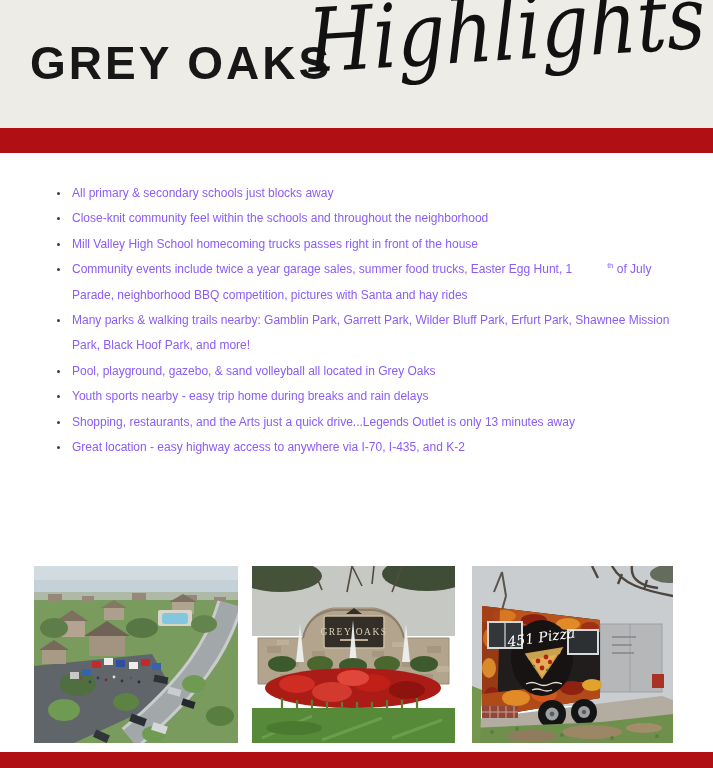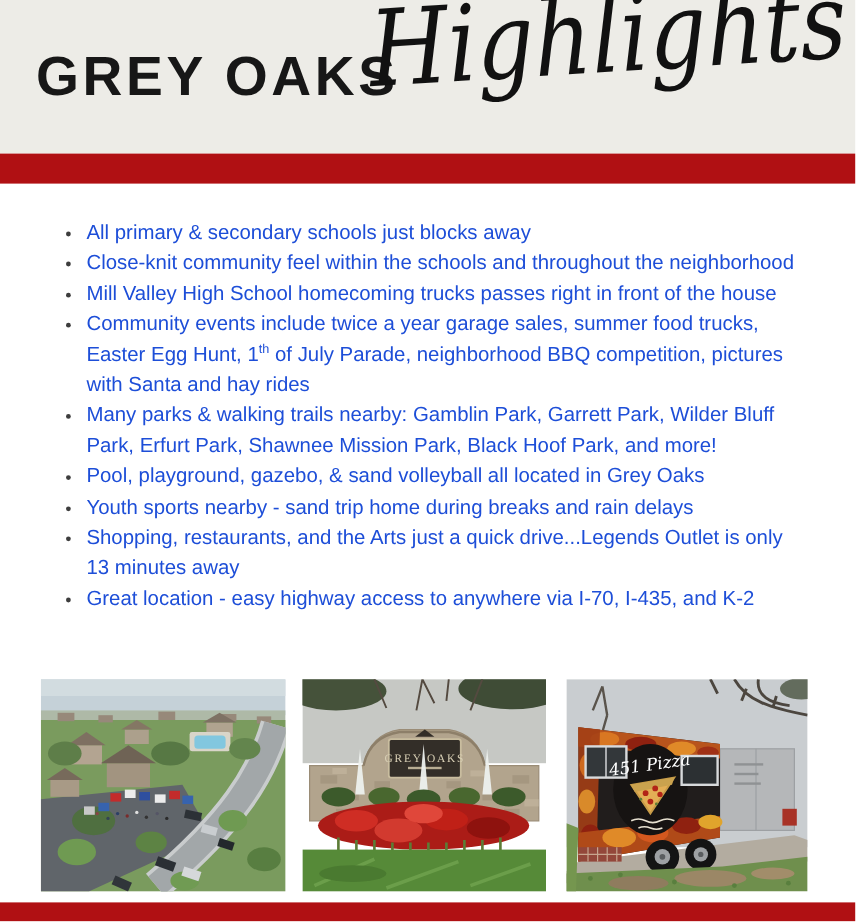--- a/index.html
+++ b/index.html
@@ -23,24 +23,24 @@
   }
   .accent-bar { position:absolute; left:0; width:713px; background:#b01013; }
   .accent-bar.top { top:128px; height:25px; }
   .accent-bar.bottom { top:752px; height:16px; }
   
   ul.bullets {
     position:absolute; top:181px; left:50px; width:600px;
     margin:0; padding:0 0 0 20px; list-style:disc;
   }
   ul.bullets li {
-    font-size:17px; line-height:25.4px; color:#1d4ed8; padding-left:2px;
+    font-size:12px; line-height:25.4px; color:#8b5cf6; padding-left:2px;
   }
   ul.bullets li::marker { color:#3d3d3d; font-size:0.85em; }
-  ul.bullets li sup { font-size:0.62em; vertical-align:super; line-height:0; }
+  ul.bullets li sup { font-size:0.62em; vertical-align:super; line-height:0;margin-left:35px; }
   
   .photo { position:absolute; top:566px; height:177px; margin:0; padding:0; }
   .photo svg { display:block; width:100%; height:100%; }
   #photo-aerial   { left:34px;  width:204px; }
   #photo-entrance { left:252px; width:203px; }
   #photo-truck    { left:472px; width:201px; }
   .sign-text {
     font-family:"Liberation Serif", serif; letter-spacing:1.5px;
   }
   .truck-text {
@@ -59,21 +59,21 @@
 
   <div class="accent-bar top"></div>
 
   <ul class="bullets">
     <li><span>All primary &amp; secondary schools just blocks away</span><sup></sup><span></span></li>
     <li><span>Close-knit community feel within the schools and throughout the neighborhood</span><sup></sup><span></span></li>
     <li><span>Mill Valley High School homecoming trucks passes right in front of the house</span><sup></sup><span></span></li>
     <li><span>Community events include twice a year garage sales, summer food trucks, Easter Egg Hunt, 1</span><sup>th</sup><span> of July Parade, neighborhood BBQ competition, pictures with Santa and hay rides</span></li>
     <li><span>Many parks &amp; walking trails nearby: Gamblin Park, Garrett Park, Wilder Bluff Park, Erfurt Park, Shawnee Mission Park, Black Hoof Park, and more!</span><sup></sup><span></span></li>
     <li><span>Pool, playground, gazebo, &amp; sand volleyball all located in Grey Oaks</span><sup></sup><span></span></li>
-    <li><span>Youth sports nearby - sand trip home during breaks and rain delays</span><sup></sup><span></span></li>
+    <li><span>Youth sports nearby - easy trip home during breaks and rain delays</span><sup></sup><span></span></li>
     <li><span>Shopping, restaurants, and the Arts just a quick drive...Legends Outlet is only 13 minutes away</span><sup></sup><span></span></li>
     <li><span>Great location - easy highway access to anywhere via I-70, I-435, and K-2</span><sup></sup><span></span></li>
   </ul>
 
   <figure class="photo" id="photo-aerial">
     <svg viewBox="0 0 204 177" preserveAspectRatio="none">
       <g>
         <rect x="0" y="0" width="204" height="30" fill="#c5d1d8"></rect>
         <rect x="0" y="0" width="204" height="14" fill="#d2dce0"></rect>
       </g>

